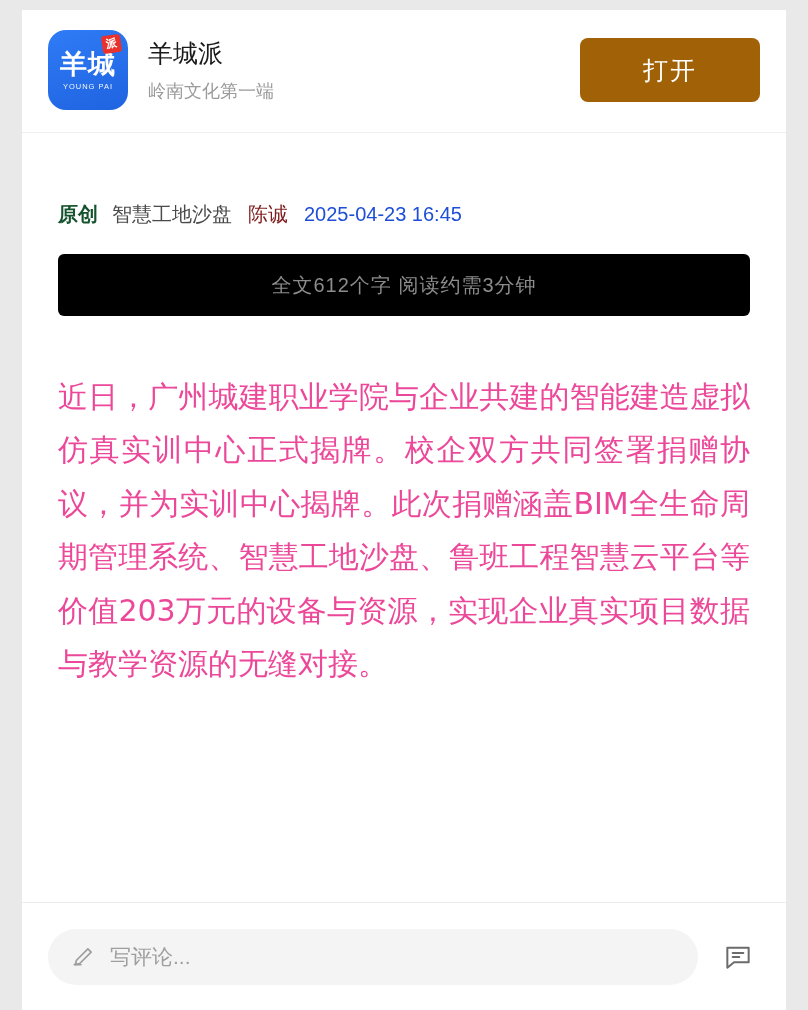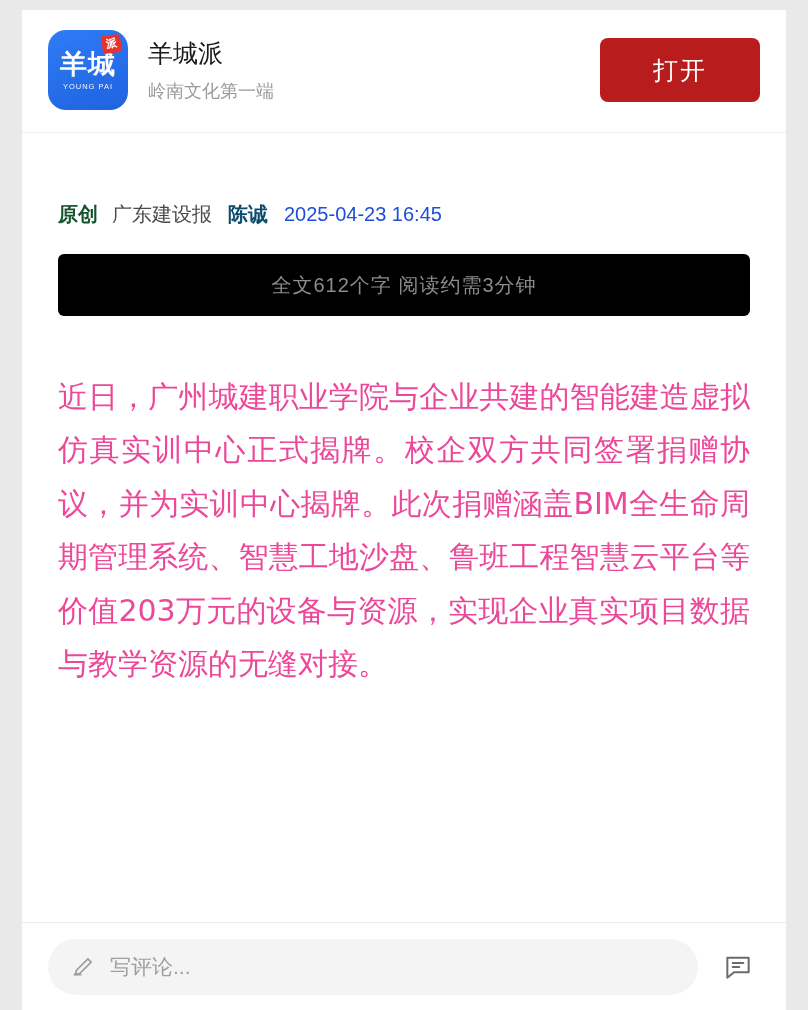--- a/index.html
+++ b/index.html
@@ -90,23 +90,23 @@
     line-height: 1.3;
   }
   .app-slogan {
     font-size: 18px;
     color: #9a9a9a;
     margin-top: 10px;
     line-height: 1.3;
   }
   .open-btn {
     flex: 0 0 auto;
-    width: 160px;
+    width: 180px;
     height: 64px;
-    background: #b91c1c;
+    background: #a16207;
     color: #ffffff;
     font-size: 25px;
     border: none;
     border-radius: 8px;
     cursor: pointer;
     letter-spacing: 2px;
     font-family: "Liberation Sans", "DejaVu Sans", sans-serif;
   }
 
   
@@ -130,21 +130,21 @@
     font-size: 20px;
     color: #5a5a5a;
     flex-wrap: wrap;
   }
   .byline .tag-original {
     color: #14532d;
     font-weight: bold;
     margin-right: 14px;
   }
   .byline .source { margin-right: 16px; color: #4a4a4a; }
-  .byline .author { margin-right: 16px; color: #0c4a6e; font-weight: bold; }
+  .byline .author { margin-right: 16px; color: #7f1d1d; }
   .byline .time { color: #1d4ed8; }
 
   .readbar {
     margin-top: 26px;
     height: 62px;
     background: #000000;
     border-radius: 6px;
     display: flex;
     align-items: center;
     justify-content: center;
@@ -161,21 +161,21 @@
     text-align: justify;
     font-family: "DejaVu Sans", sans-serif;
   }
 
   
   .comment-bar {
     position: absolute;
     left: 0;
     right: 0;
     bottom: 0;
-    height: 88px;
+    height: 108px;
     background: #ffffff;
     border-top: 1px solid #ececec;
     display: flex;
     align-items: center;
     padding: 16px 26px;
     gap: 18px;
   }
   .comment-input {
     flex: 1 1 auto;
     height: 56px;
@@ -228,21 +228,21 @@
         <div class="app-name">羊城派</div>
         <div class="app-slogan">岭南文化第一端</div>
       </div>
       <button class="open-btn">打开</button>
     </div>
 
     <div class="article">
 
       <div class="byline">
         <span class="tag-original">原创</span>
-        <span class="source">广东建设报</span>
+        <span class="source">智慧工地沙盘</span>
         <span class="author">陈诚</span>
         <span class="time">2025-04-23 16:45</span>
       </div>
 
       <div class="readbar">全文612个字 阅读约需3分钟</div>
 
       <p class="body-text">近日，广州城建职业学院与企业共建的智能建造虚拟仿真实训中心正式揭牌。校企双方共同签署捐赠协议，并为实训中心揭牌。此次捐赠涵盖BIM全生命周期管理系统、智慧工地沙盘、鲁班工程智慧云平台等价值203万元的设备与资源，实现企业真实项目数据与教学资源的无缝对接。</p>
     </div>
 
     <div class="fade"></div>

